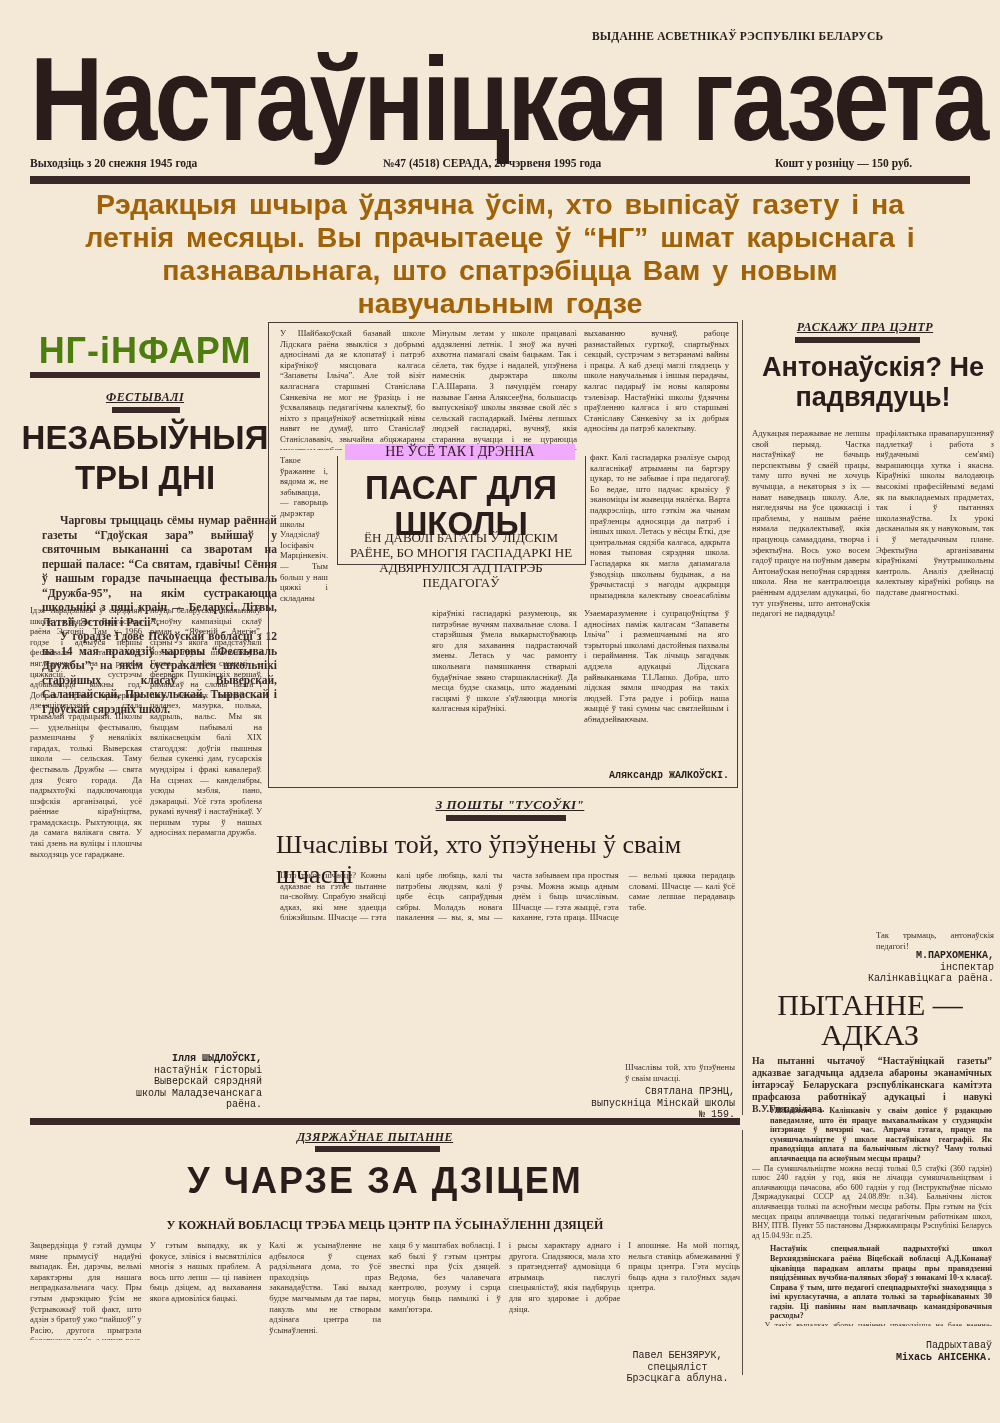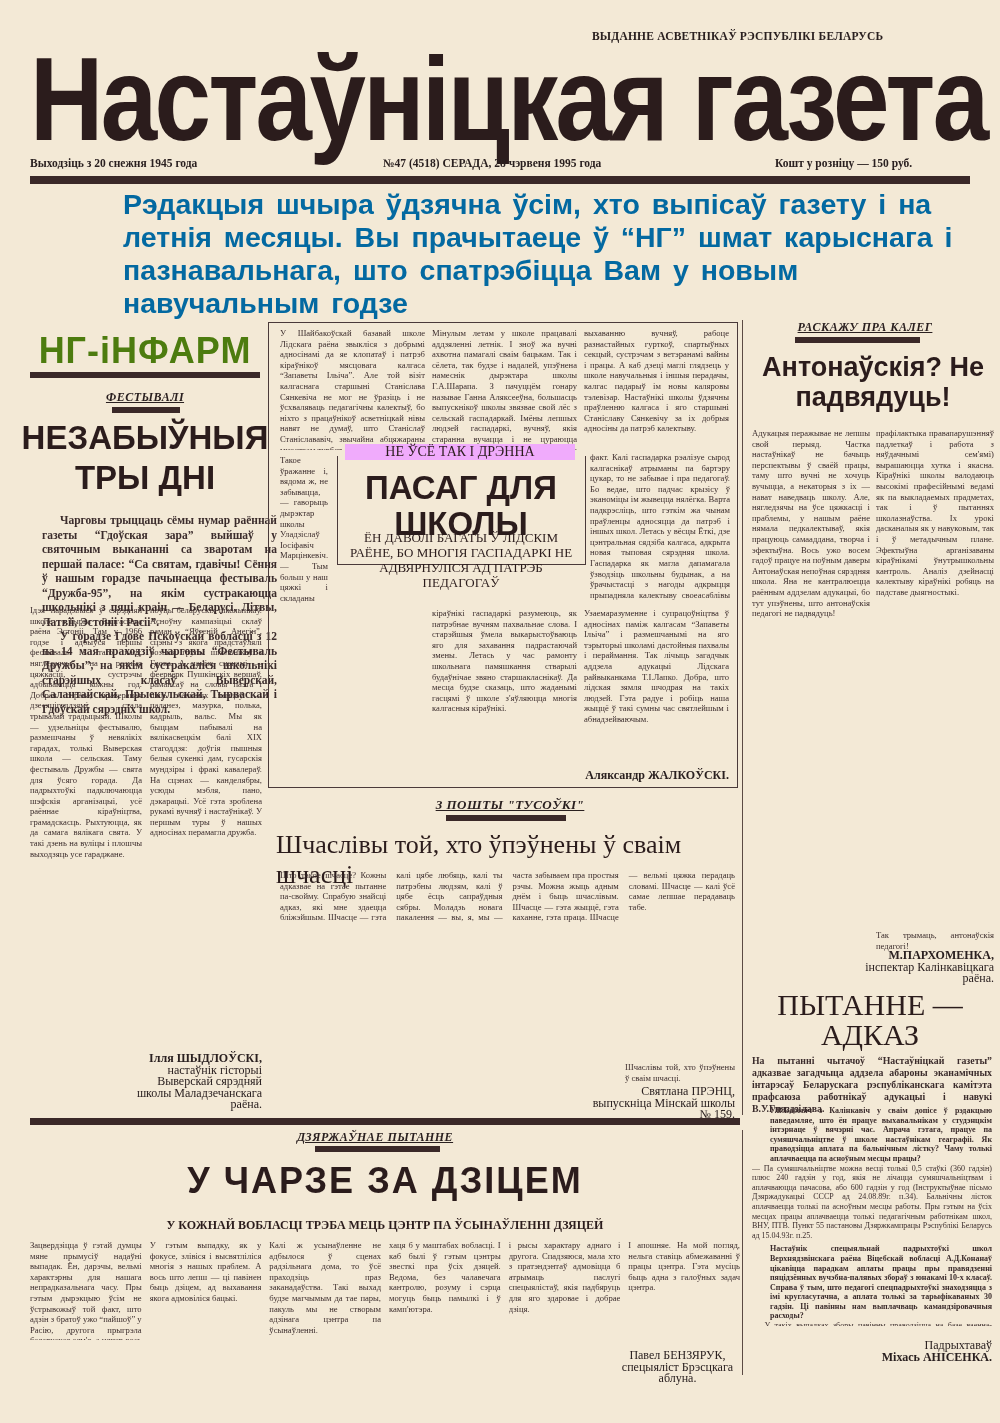--- a/index.html
+++ b/index.html
@@ -16,24 +16,23 @@
     left: 30px; top: 44px; width: 940px; height: 110px;
     font-family: "Liberation Sans", sans-serif; font-weight: bold;
     font-size: 118px; line-height: 110px; letter-spacing: -3px;
     transform: scaleX(0.86); transform-origin: left top;
     color: #2b1c1c; white-space: nowrap;
   }
   .subline { top: 157px; font-size: 11.5px; font-weight: bold; }
   .rule-thick { background: #3a2828; }
   .promo {
     left: 80px; top: 188px; width: 840px;
-    font-family: "Liberation Sans", sans-serif;
-    font-weight: bold; font-size: 28.5px; line-height: 33px; color: #0369a1;
+    text-align: center; font-family: "Liberation Sans", sans-serif;
+    font-weight: bold; font-size: 28.5px; line-height: 33px; color: #a16207;
     word-spacing: 4px;
-    margin-left: 43px;
   }
   .col-rule { background: #5b4a44; width: 1px; }
   .body-text {
     font-size: 8.6px; line-height: 10.6px; text-align: justify; color: #3b2c2c;
     hyphens: auto;
   }
   .section-label {
     font-style: italic; font-weight: bold; text-decoration: underline;
     font-size: 12px; text-align: center; letter-spacing: 0.5px;
   }
@@ -42,21 +41,21 @@
     font-family: "Liberation Sans", sans-serif; font-weight: bold;
     font-size: 36px; color: #4d7c0f; letter-spacing: 1px; text-align: center;
   }
   .big-head {
     font-family: "Liberation Sans", sans-serif; font-weight: bold;
     text-align: center; color: #2b1c1c;
   }
   .lead { font-size: 11.5px; line-height: 14.5px; font-weight: bold; text-align: justify; color: #3b2c2c; }
   .lead p { text-indent: 18px; }
   .box { border: 1.5px solid #4a3a3a; }
-  .signature { font-size: 12px; line-height: 11.5px; text-align: right; }
+  .signature { font-size: 10px; line-height: 11.5px; text-align: right; font-family: Liberation Mono, monospace; }
   .signature .name { font-weight: bold; }
   .serif-head { font-family: "Liberation Serif", serif; text-align: center; color: #2b1c1c; }
 </style>
 </head>
 <body>
 
 <div class="abs publisher">ВЫДАННЕ АСВЕТНІКАЎ РЭСПУБЛІКІ БЕЛАРУСЬ</div>
 <div class="abs masthead">Настаўніцкая газета</div>
 <div class="abs subline" style="left:30px;">Выходзіць з 20 снежня 1945 года</div>
 <div class="abs subline" style="left:383px;">№47 (4518) СЕРАДА, 28 чэрвеня 1995 года</div>
@@ -110,21 +109,21 @@
 <div class="abs body-text" style="left:625px; top:1062px; width:110px;">Шчаслівы той, хто ўпэўнены ў сваім шчасці.</div>
 <div class="abs signature" style="left:590px; top:1086px; width:145px;">
   <div>Святлана ПРЭНЦ,</div>
   <div>выпускніца Мінскай школы № 159.</div>
 </div>
 
 <div class="abs rule-thick" style="left:30px; top:1118px; width:710px; height:7px;"></div>
 
 <div class="abs col-rule" style="left:742px; top:320px; height:795px;"></div>
 
-<div class="abs section-label" style="left:790px; top:320px; width:150px;">РАСКАЖУ ПРА КАЛЕГ</div>
+<div class="abs section-label" style="left:790px; top:320px; width:150px;">РАСКАЖУ ПРА ЦЭНТР</div>
 <div class="abs label-bar" style="left:795px; top:337px; width:125px;"></div>
 <div class="abs big-head" style="left:748px; top:352px; width:250px; font-size:27px; line-height:30px;">Антонаўскія? Не падвядуць!</div>
 <div class="abs body-text" style="left:752px; top:428px; width:118px; height:505px; overflow:hidden;">Адукацыя перажывае не лепшы свой перыяд. Частка настаўнікаў не бачыць перспектывы ў сваёй працы, таму што вучні не хочуць вучыцца, а некаторыя з іх — нават наведваць школу. Але, нягледзячы на ўсе цяжкасці і праблемы, у нашым раёне нямала педкалектываў, якія працуюць самааддана, творча і эфектыўна. Вось ужо восем гадоў працуе на поўным даверы Антонаўская непоўная сярэдняя школа. Яна не кантралюецца раённым аддзелам адукацыі, бо тут упэўнены, што антонаўскія педагогі не падвядуць!</div>
 <div class="abs body-text" style="left:876px; top:428px; width:118px; height:440px; overflow:hidden;">прафілактыка правапарушэнняў падлеткаў і работа з няўдачнымі сем'ямі) вырашаюцца хутка і якасна. Кіраўнікі школы валодаюць высокімі прафесійнымі ведамі як па выкладаемых прадметах, так і ў пытаннях школазнаўства. Іх урокі дасканалыя як у навуковым, так і ў метадычным плане. Эфектыўна арганізаваны кіраўнікамі ўнутрышкольны кантроль. Аналіз дзейнасці калектыву кіраўнікі робяць на падставе дыягностыкі.</div>
 <div class="abs body-text" style="left:876px; top:930px; width:118px;">Так трымаць, антонаўскія педагогі!</div>
 <div class="abs signature" style="left:860px; top:950px; width:134px;">
   <div class="name">М.ПАРХОМЕНКА,</div>
   <div>інспектар Калінкавіцкага раёна.</div>
 </div>
 

